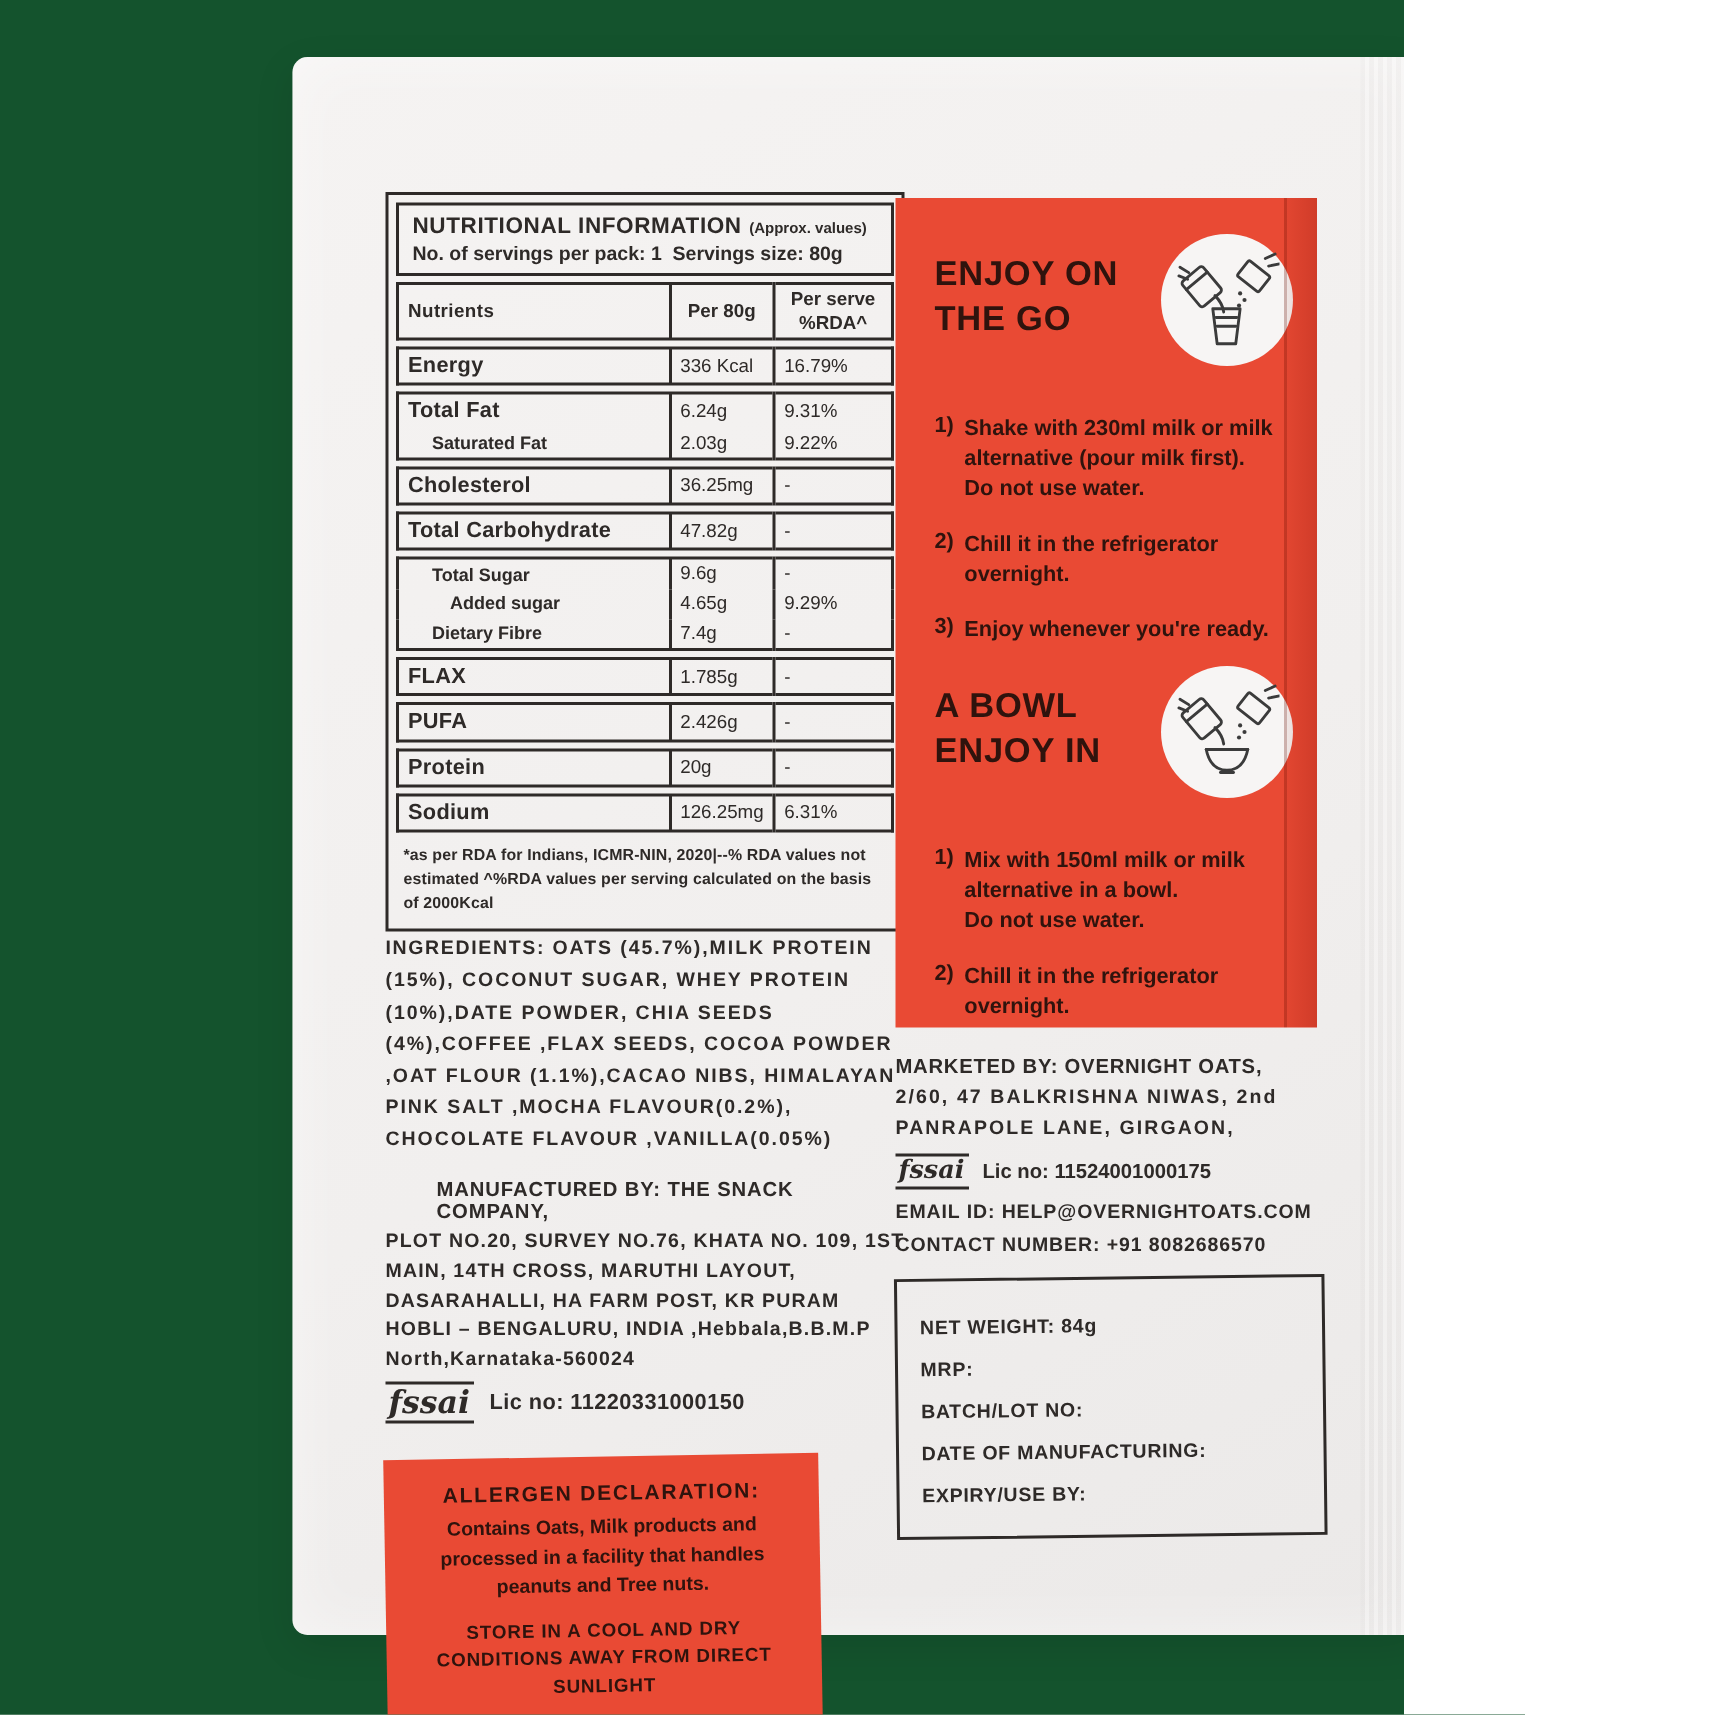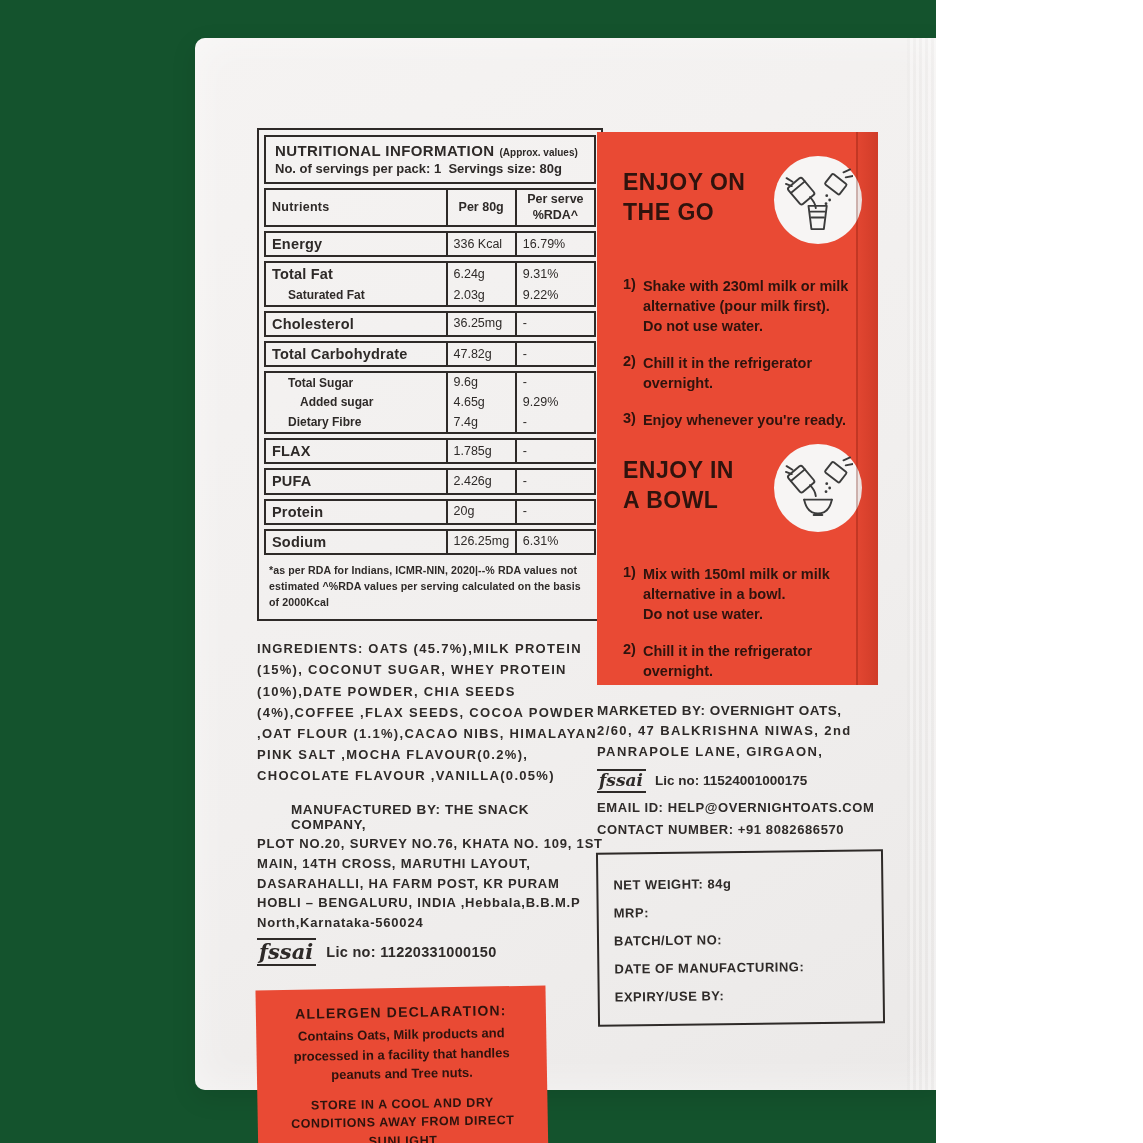--- a/index.html
+++ b/index.html
@@ -36,21 +36,21 @@
   table.grp col.c1{width:55%;} table.grp col.c2{width:21%;} table.grp col.c3{width:24%;}
   td.val, td.rda{border-left:2px solid var(--ink); text-align:left;}
   td.lbl.main{font-size:14.5px; font-weight:bold; letter-spacing:.2px;}
   td.lbl.sub{padding-left:22px; font-size:12px; font-weight:600;margin-left:34px;}
   td.lbl.sub2{padding-left:34px; font-size:12px; font-weight:700;}
   .head-row td{font-weight:bold; padding:6px 6px;}
   td.h-nutrients{font-size:17px; letter-spacing:.3px;}
   td.h-per, td.h-rda{font-size:13.5px; text-align:center; line-height:1.2;}
   .footnote{font-size:10.6px; font-weight:600; line-height:1.5; padding:8px 6px 4px 5px; letter-spacing:.1px;}
 
-  .ingredients{margin-top:17px; font-size:13px; line-height:1.62; letter-spacing:1.3px; font-weight:600;}
+  .ingredients{font-size:13px; line-height:1.62; letter-spacing:1.3px; font-weight:600;}
   .ingredients .ing-label{font-weight:bold; letter-spacing:1.1px;}
 
   .manufactured{margin-top:16px;}
   .mfg-label{font-size:13.5px; font-weight:bold; letter-spacing:.6px; margin-bottom:2px;margin-left:34px;}
   .mfg-address{font-size:13px; font-weight:600; letter-spacing:.8px; line-height:1.53;}
   .fssai-line{display:flex; align-items:center; gap:10px; margin-top:5px;}
   .fssai-logo{
     font-family:"DejaVu Serif", serif; font-style:italic; font-weight:bold; font-size:21px;
     line-height:1; padding:1px 3px 2px 2px; border-bottom:2px solid var(--ink); border-top:2px solid var(--ink);
   }
@@ -348,22 +348,22 @@
             <div class="step">
               <span class="step-num">3)</span>
               <span class="step-text">Enjoy whenever you're ready.</span>
             </div>
           </div>
         </div>
 
         <div class="sec-bowl">
           <div class="sec-head">
             <div class="sec-title">
+              <div>A BOWL</div>
               <div>ENJOY IN</div>
-              <div>A BOWL</div>
             </div>
             <div class="icon-circle">
               <svg class="icon" viewBox="0 0 96 96">
                 <g transform="rotate(-40 24 34)">
                   <rect x="11" y="21" width="25" height="30" rx="3"></rect>
                   <path d="M11 29 h25"></path>
                 </g>
                 <path d="M37 44 q7 7 8 15"></path>
                 <g transform="rotate(38 72 26)">
                   <rect x="60" y="17" width="25" height="18" rx="2"></rect>

